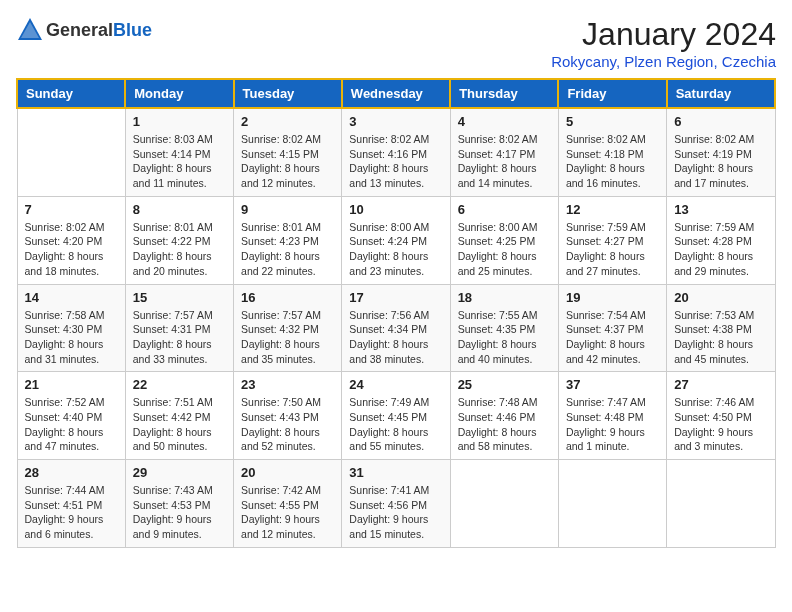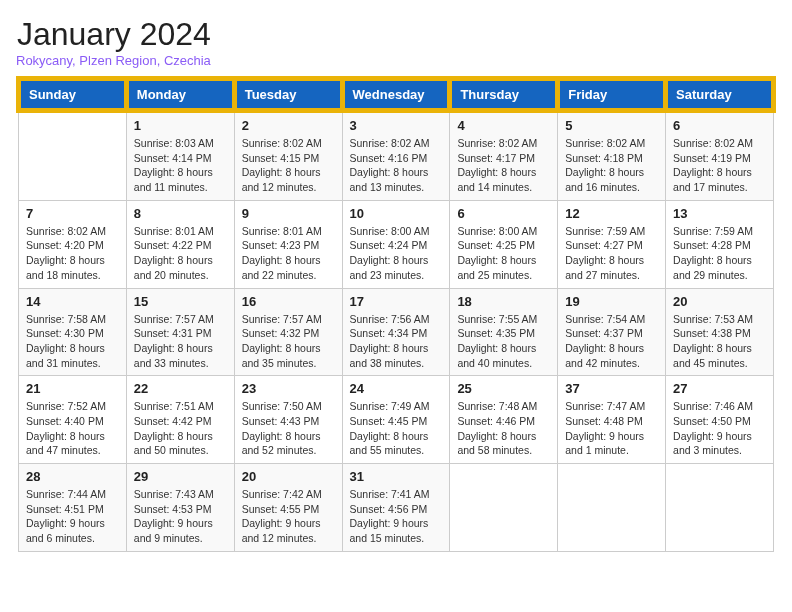--- a/index.html
+++ b/index.html
@@ -37,36 +37,36 @@
     }
     .title-area {
       text-align: right;
     }
     .main-title {
       font-size: 32px;
       font-weight: normal;
       color: #222;
     }
     .subtitle {
-      font-size: 13px;
-      color: #8b5cf6;
+      font-size: 15px;
+      color: #1d4ed8;
     }
     table {
       width: 100%;
       border-collapse: collapse;
       font-size: 11px;
     }
     thead tr th {
       background-color: #1565c0;
       color: #fff;
       text-align: left;
       padding: 6px 8px;
       font-size: 13px;
       font-weight: bold;
-      border: 5px solid #eab308;
+      border: 2px solid #eab308;
     }
     tbody tr td {
       border: 1px solid #ccc;
       padding: 5px 7px;
       vertical-align: top;
       background: #fff;
       min-width: 100px;
     }
     tbody tr:nth-child(odd) td {
       background: #f9f9f9;
@@ -83,20 +83,29 @@
       line-height: 1.4;
     }
     .empty-cell {
       background: #fff !important;
     }
   </style>
 </head>
 <body>
 
 <div class="header-area">
+  <div class="logo">
+    <svg class="logo-icon" viewBox="0 0 28 28" xmlns="http://www.w3.org/2000/svg">
+      <polygon points="14,2 26,24 2,24" fill="#1565c0"></polygon>
+      <polygon points="14,6 23,22 5,22" fill="#fff" opacity="0.3"></polygon>
+    </svg>
+    <div>
+      <span class="logo-text-general">General</span><span class="logo-text-blue">Blue</span>
+    </div>
+  </div>
   <div class="title-area">
     <div class="main-title">January 2024</div>
     <div class="subtitle">Rokycany, Plzen Region, Czechia</div>
   </div>
 </div>
 
 <table>
   <thead>
     <tr>
     <th>Sunday</th>

